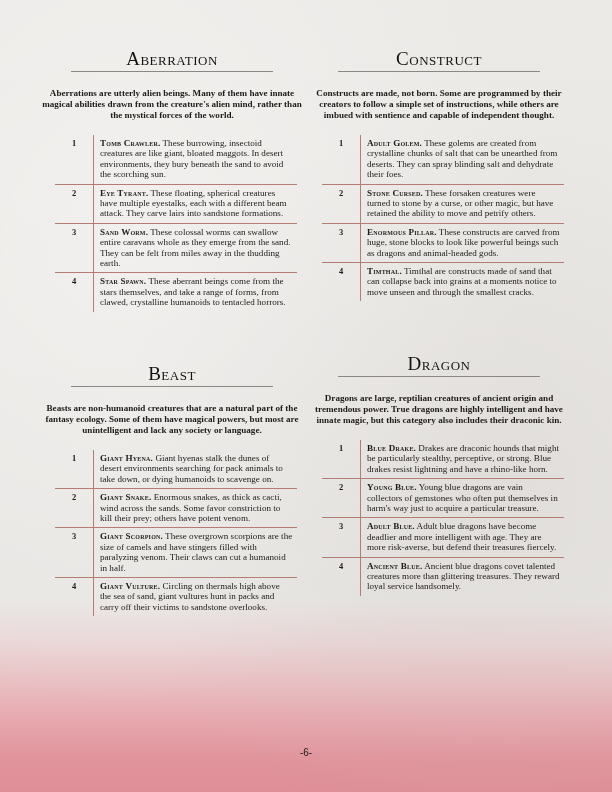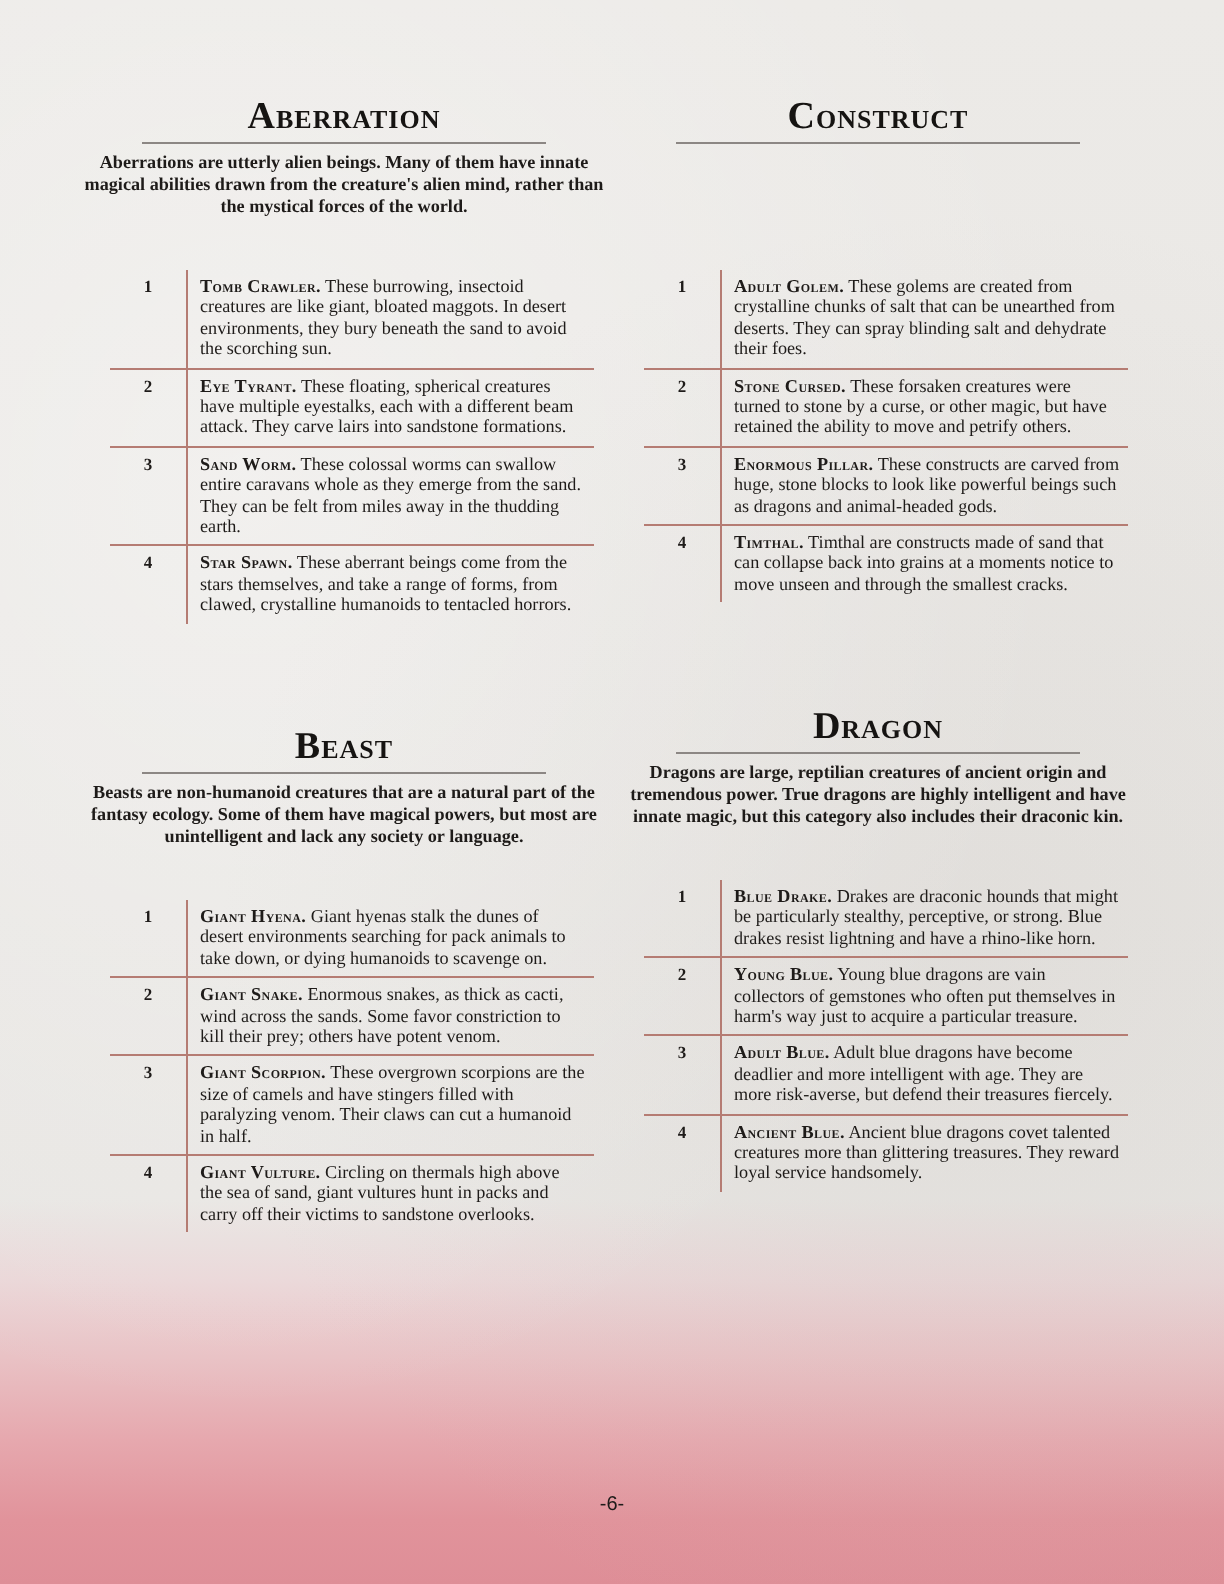--- a/index.html
+++ b/index.html
@@ -20,31 +20,31 @@
         #e6a8ae 720px, #e1939b 760px, #de8e97 792px);
     z-index: 0;
   }
   .col {
     position: absolute; top: 44px; width: 270px; z-index: 1;
   }
   .col.left { left: 37px; }
   .col.right { left: 304px; }
   .section { position: absolute; left: 0; width: 270px; }
   .sec-title {
-    text-align: center; font-weight: bold; font-size: 19px;
+    text-align: center; font-weight: normal; font-size: 19px;
     letter-spacing: 0.5px; font-variant: small-caps;
     margin: 0; line-height: 22px; color: #161412;
   }
   .sec-rule {
     width: 202px; height: 0; border-top: 1px solid #8c8784;
     margin: 1px auto 3px auto;
   }
   .sec-desc {
     text-align: center; font-weight: bold; font-size: 9.1px;
-    line-height: 11.2px; margin: 4px auto; width: 262px;
+    line-height: 11.2px; margin: 16px auto; width: 262px;
   }
   table.roll {
     position: absolute; left: 18px; width: 242px;
     border-collapse: collapse;
   }
   table.roll td { vertical-align: top; padding: 0; }
   table.roll td.num {
     width: 38px; text-align: center; font-weight: bold; font-size: 8.5px;
     padding-top: 3px; border-right: 1px solid #b57c73;
   }
@@ -117,20 +117,21 @@
     </tbody>
       </table>
   </div>
 </div>
 
 <div class="col right">
 
   <div class="section" style="top:4px;">
     <h2 class="sec-title">Construct</h2>
     <div class="sec-rule"></div>
+    <p class="sec-desc">Constructs are made, not born. Some are programmed by their creators to follow a simple set of instructions, while others are imbued with sentience and capable of independent thought.</p>
     <table class="roll" style="top:87px;">
       <tbody>
           <tr>
         <td class="num">1</td>
         <td class="text"><span class="entry-name">Adult Golem.</span><span> These golems are created from crystalline chunks of salt that can be unearthed from deserts. They can spray blinding salt and dehydrate their foes.</span></td>
       </tr>
       <tr>
         <td class="num">2</td>
         <td class="text"><span class="entry-name">Stone Cursed.</span><span> These forsaken creatures were turned to stone by a curse, or other magic, but have retained the ability to move and petrify others.</span></td>
       </tr>

